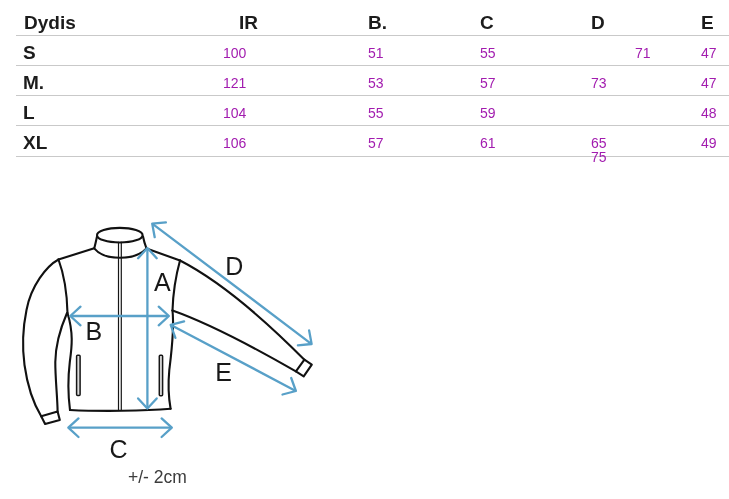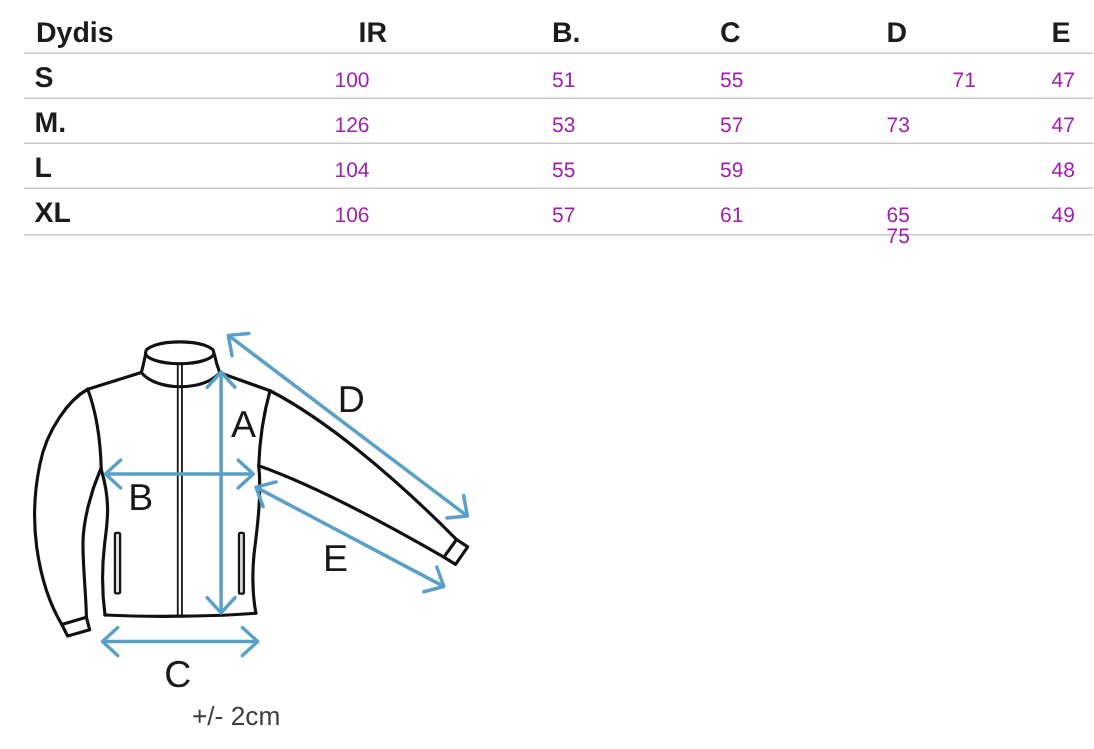--- a/index.html
+++ b/index.html
@@ -25,21 +25,21 @@
   <div class="h" style="left:701px;top:16px;">E</div>
 
   <div class="h" style="left:23px;top:46px;">S</div>
   <div class="c" style="left:223px;top:46px;">100</div>
   <div class="c" style="left:368px;top:46px;">51</div>
   <div class="c" style="left:480px;top:46px;">55</div>
   <div class="c" style="left:591px;top:46px;margin-left:44px;">71</div>
   <div class="c" style="left:701px;top:46px;">47</div>
 
   <div class="h" style="left:23px;top:76px;">M.</div>
-  <div class="c" style="left:223px;top:76px;">126</div>
+  <div class="c" style="left:223px;top:76px;">121</div>
   <div class="c" style="left:368px;top:76px;">53</div>
   <div class="c" style="left:480px;top:76px;">57</div>
   <div class="c" style="left:591px;top:76px;">73</div>
   <div class="c" style="left:701px;top:76px;">47</div>
 
   <div class="h" style="left:23px;top:106px;">L</div>
   <div class="c" style="left:223px;top:106px;">104</div>
   <div class="c" style="left:368px;top:106px;">55</div>
   <div class="c" style="left:480px;top:106px;">59</div>
   <div class="c" style="left:591px;top:106px;margin-top:44px;">75</div>

